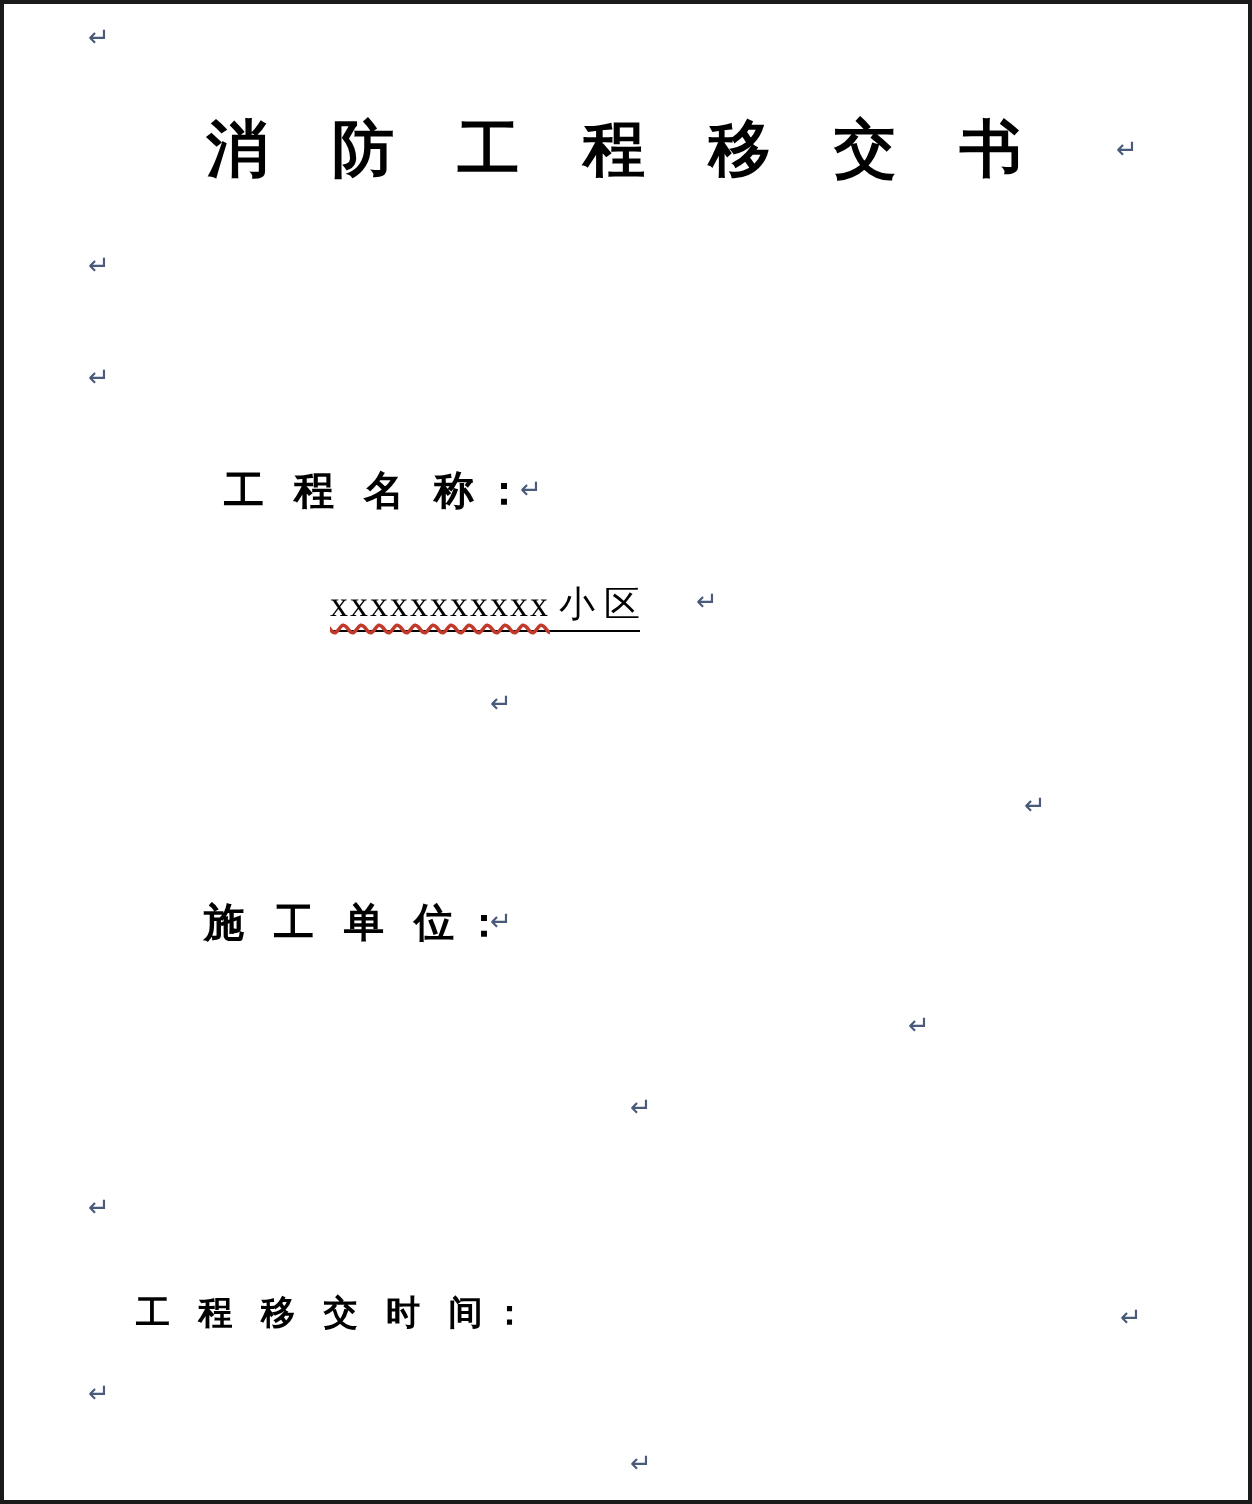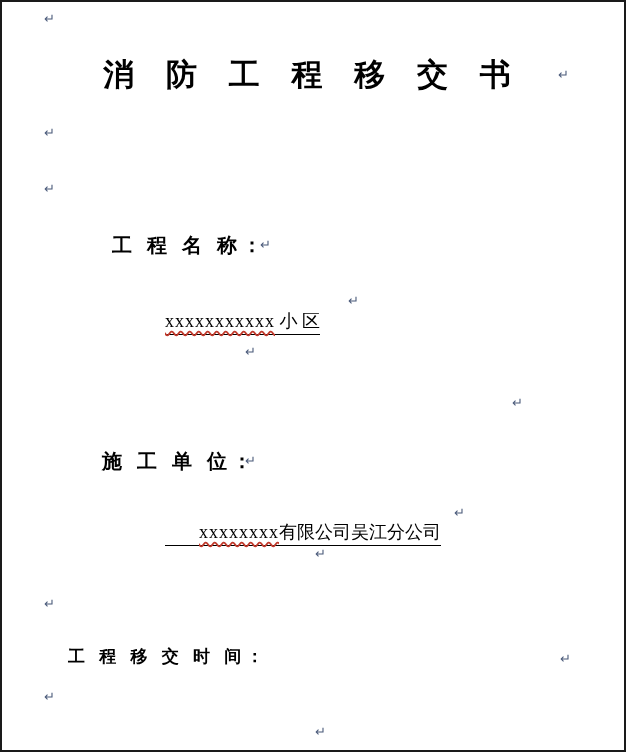--- a/index.html
+++ b/index.html
@@ -87,21 +87,20 @@
   }
 
   .field-value {
     position: absolute;
     font-family: "Liberation Serif", serif;
     font-size: 18px;
     color: #000000;
     white-space: nowrap;
     border-bottom: 1.5px solid #000000;
     padding-bottom: 1px;
-    margin-top: 19px;
   }
   .field-value.big {
     font-size: 20px;
     font-weight: normal;
   }
   .squiggle {
     text-decoration: underline;
     text-decoration-style: wavy;
     text-decoration-color: #c0392b;
     text-underline-offset: 3px;
@@ -145,22 +144,19 @@
     </div>
     <div class="pmark" style="left:346px; top:292px;">↵</div>
 
     <div class="pmark" style="left:243px; top:343px;">↵</div>
 
     <div class="pmark" style="left:510px; top:394px;">↵</div>
 
     <div class="field-label" style="left:100px; top:446px;">施 工 单 位：</div>
     <div class="pmark" style="left:243px; top:452px;">↵</div>
 
-    <div class="field-value" style="left:163px; top:499px;">
-      <span class="pad-left"></span><span class="squiggle mono-x">xxxxxxxx</span><span>有限公司吴江分公司</span>
-    </div>
     <div class="pmark" style="left:452px; top:504px;">↵</div>
 
     <div class="field-label" style="left:66px; top:643px; font-size:17px;">工 程 移 交 时 间：</div>
     <div class="pmark" style="left:558px; top:650px;">↵</div>
 
   </div>
 </div>
 
 </body></html>

